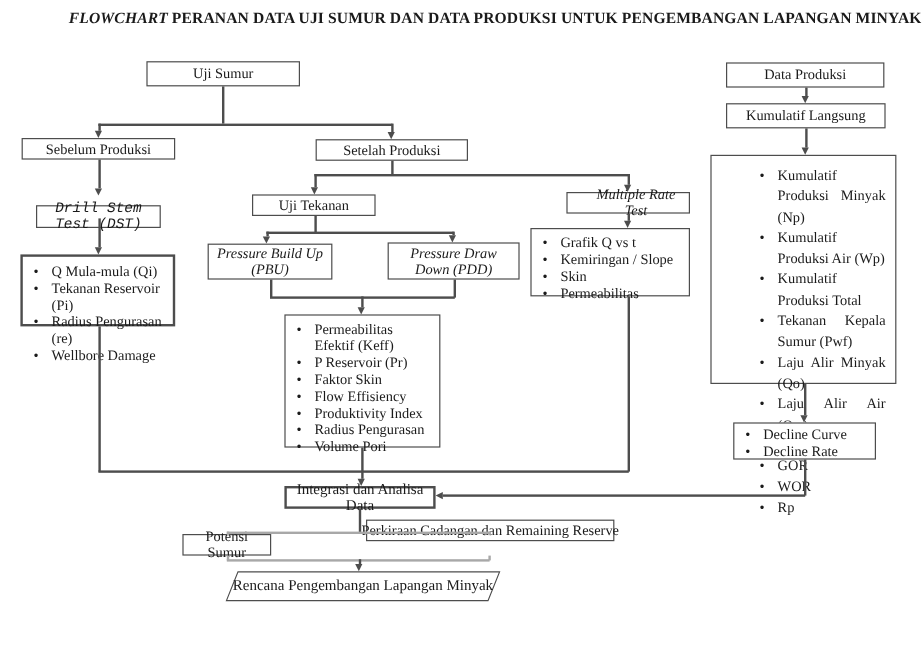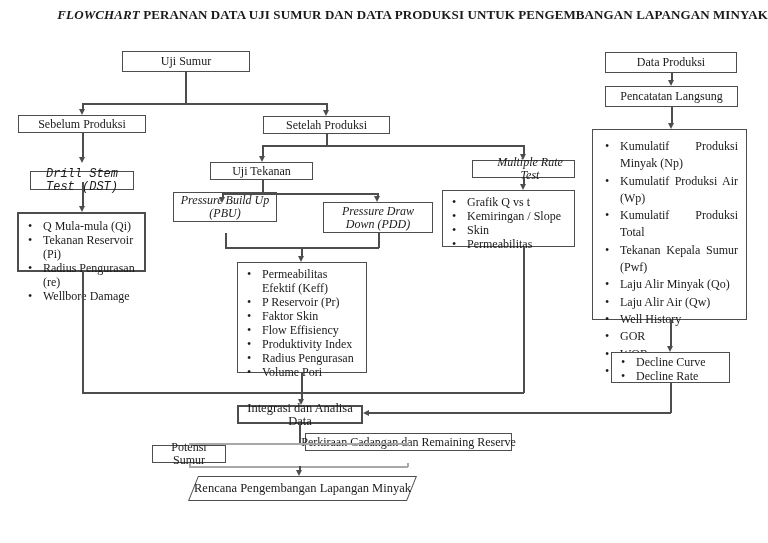--- a/index.html
+++ b/index.html
@@ -50,30 +50,30 @@
 <body>
 
 <div id="canvas">
 
   <div class="title">
     <span class="it">FLOWCHART</span><span> PERANAN DATA UJI SUMUR DAN DATA PRODUKSI UNTUK PENGEMBANGAN LAPANGAN MINYAK</span>
   </div>
 
   <div class="node" style="left:122px;top:51px;width:128px;height:21px;">Uji Sumur</div>
   <div class="node" style="left:605px;top:52px;width:132px;height:21px;">Data Produksi</div>
-  <div class="node" style="left:605px;top:86px;width:133px;height:21px;">Pencatatan Langsung</div>
+  <div class="node" style="left:605px;top:86px;width:133px;height:21px;">Kumulatif Langsung</div>
 
   <div class="node" style="left:18px;top:115px;width:128px;height:18px;">Sebelum Produksi</div>
   <div class="node" style="left:263px;top:116px;width:127px;height:18px;">Setelah Produksi</div>
 
   <div class="node it" style="left:30px;top:171px;width:104px;height:19px;font-family:Liberation Mono, monospace;">Drill Stem Test (DST)</div>
   <div class="node" style="left:210px;top:162px;width:103px;height:18px;">Uji Tekanan</div>
   <div class="node it" style="left:472px;top:160px;width:103px;height:18px;padding-left:16px;">Multiple Rate Test</div>
 
-  <div class="node it" style="left:173px;top:192px;width:104px;height:30px;">Pressure Build Up (PBU)</div>
+  <div class="node it" style="left:173px;top:203px;width:104px;height:30px;">Pressure Build Up (PBU)</div>
   <div class="node it" style="left:323px;top:202px;width:110px;height:31px;">Pressure Draw Down (PDD)</div>
 
   <div class="listbox thick" style="left:17px;top:212px;width:129px;height:60px;">
     <ul style="padding-top:5px;">
         <li>Q Mula-mula (Qi)</li>
         <li>Tekanan Reservoir (Pi)</li>
         <li>Radius Pengurasan (re)</li>
         <li>Wellbore Damage</li>
       </ul>
   </div>
@@ -92,21 +92,21 @@
         <li>Permeabilitas Efektif (Keff)</li>
         <li>P Reservoir (Pr)</li>
         <li>Faktor Skin</li>
         <li>Flow Effisiency</li>
         <li>Produktivity Index</li>
         <li>Radius Pengurasan</li>
         <li>Volume Pori</li>
       </ul>
   </div>
 
-  <div class="listbox wide" style="left:592px;top:129px;width:155px;height:191px;">
+  <div class="listbox wide" style="left:592px;top:129px;width:155px;height:191px;padding-left:28px;">
     <ul style="padding:8px 6px 2px 10px;">
         <li>Kumulatif Produksi Minyak (Np)</li>
         <li>Kumulatif Produksi Air (Wp)</li>
         <li>Kumulatif Produksi Total</li>
         <li>Tekanan Kepala Sumur (Pwf)</li>
         <li>Laju Alir Minyak (Qo)</li>
         <li>Laju Alir Air (Qw)</li>
         <li>Well History</li>
         <li>GOR</li>
         <li>WOR</li>

